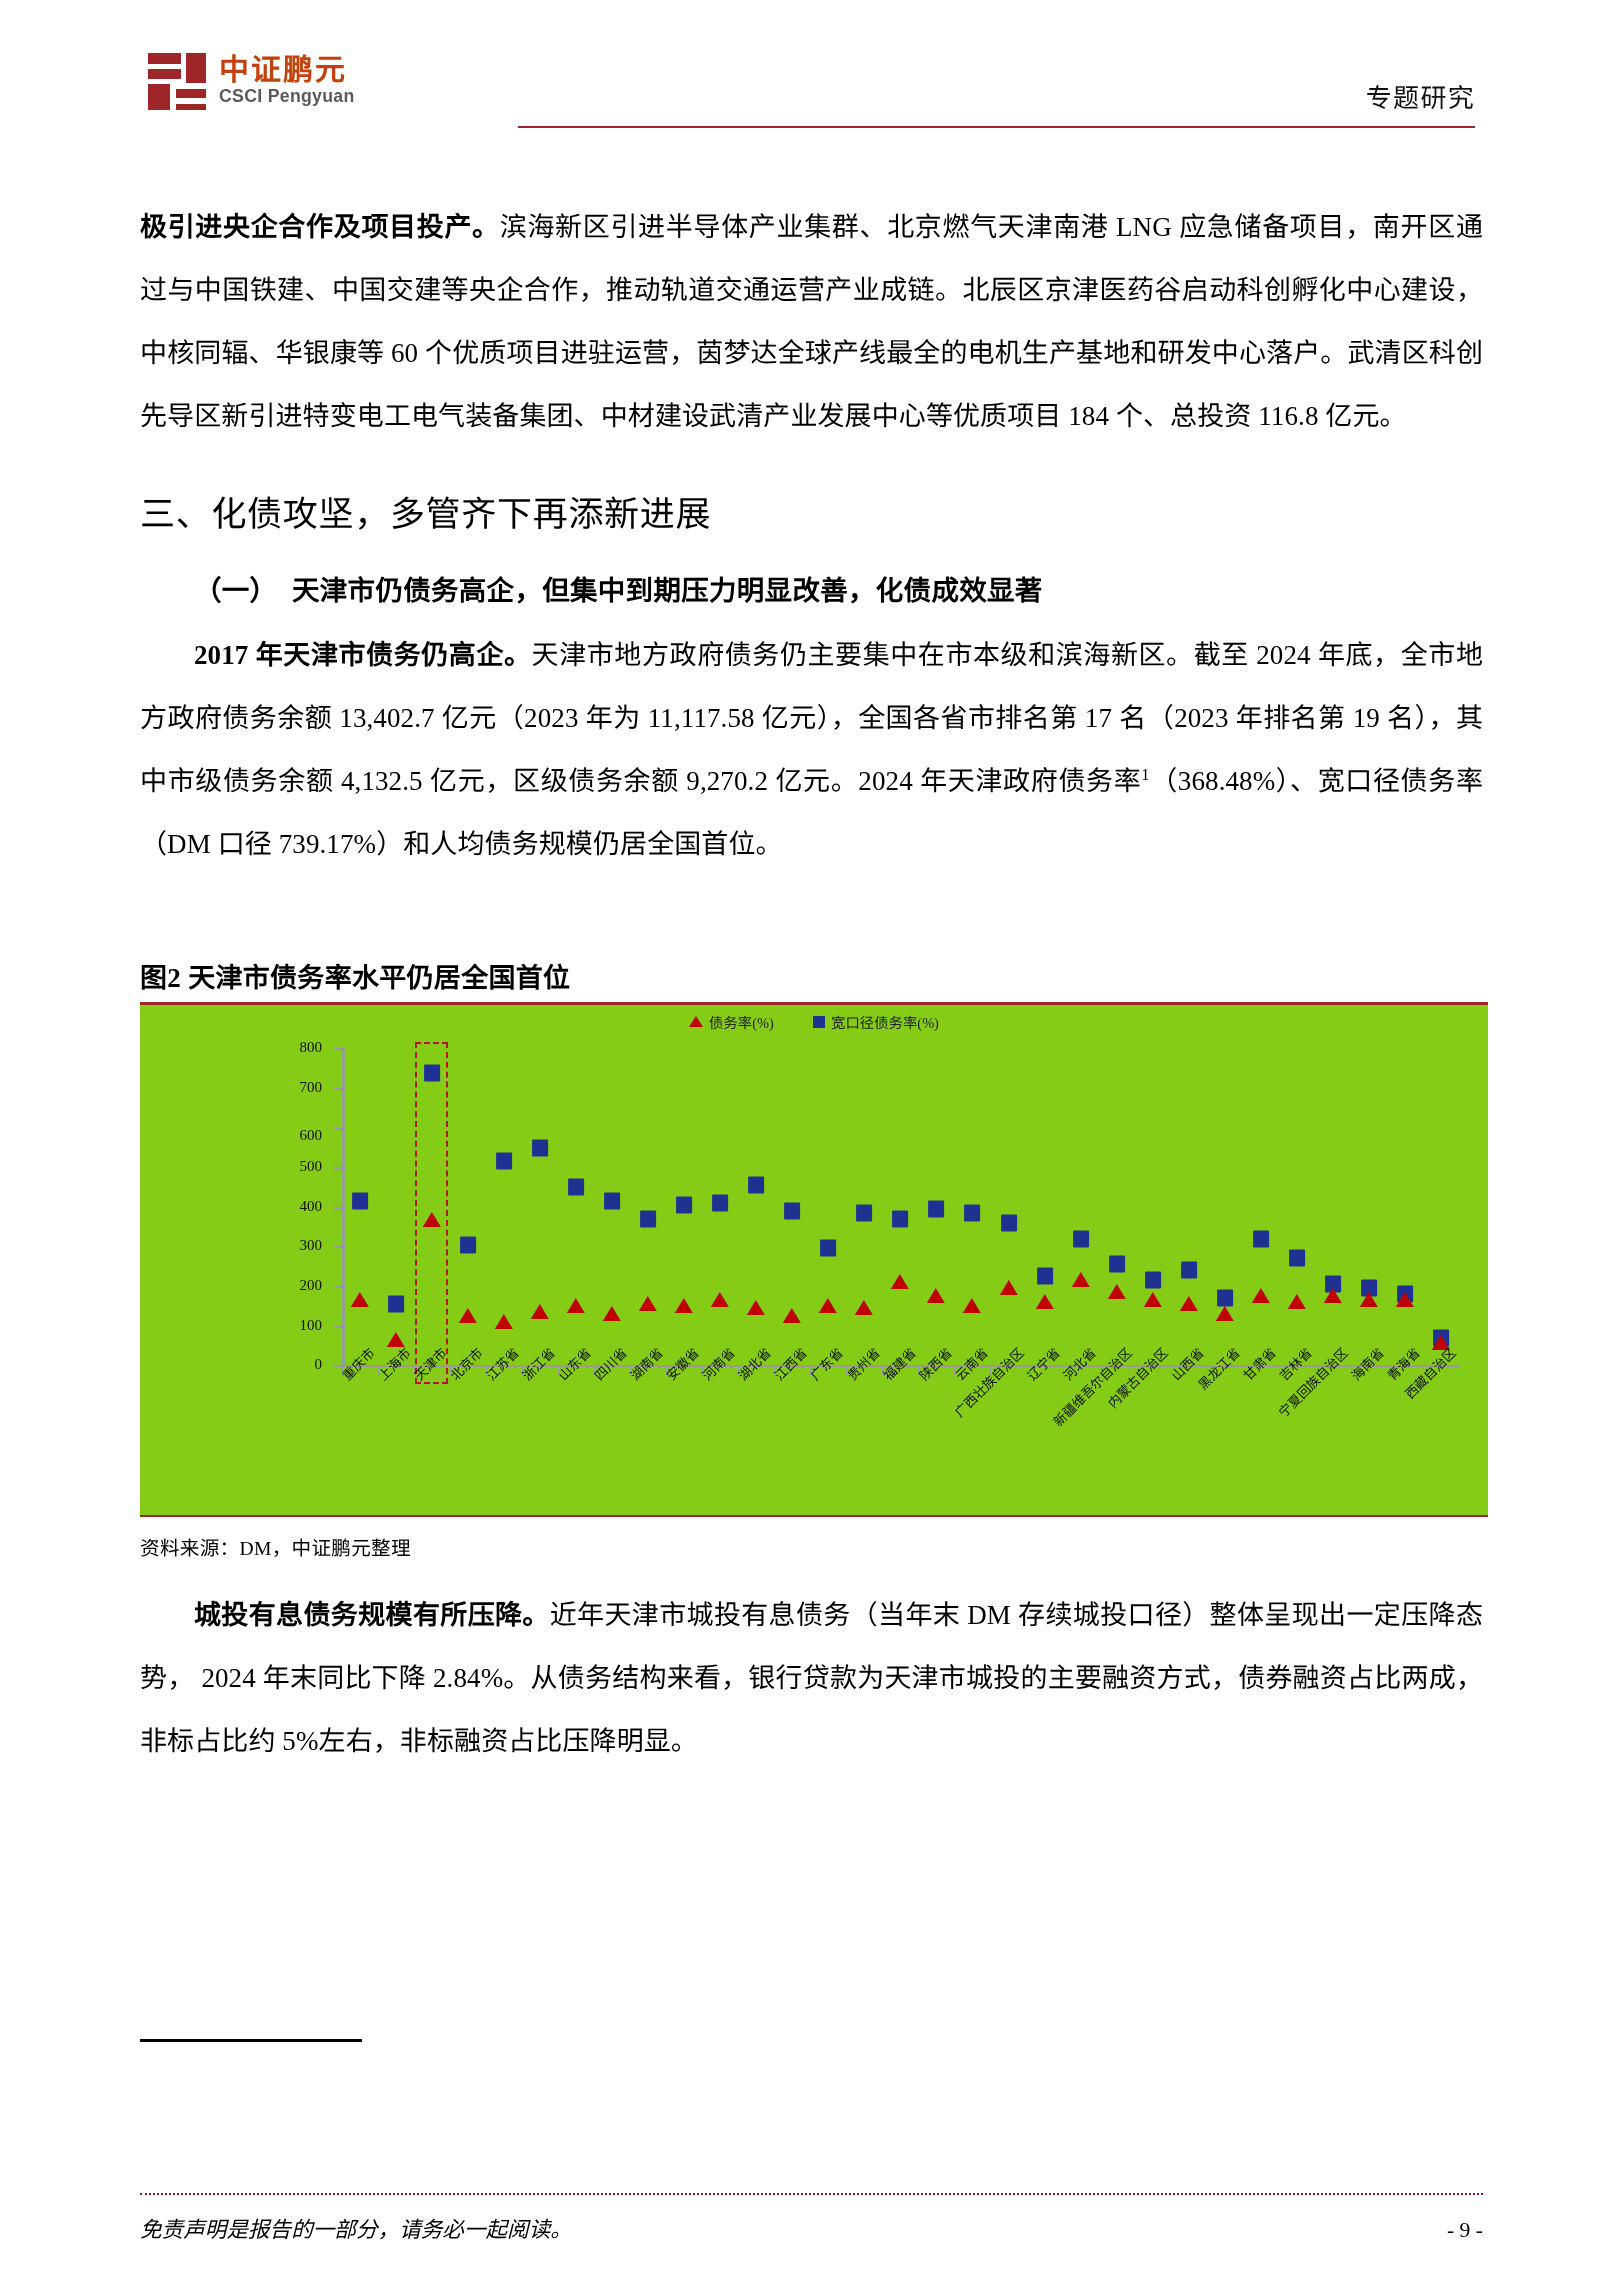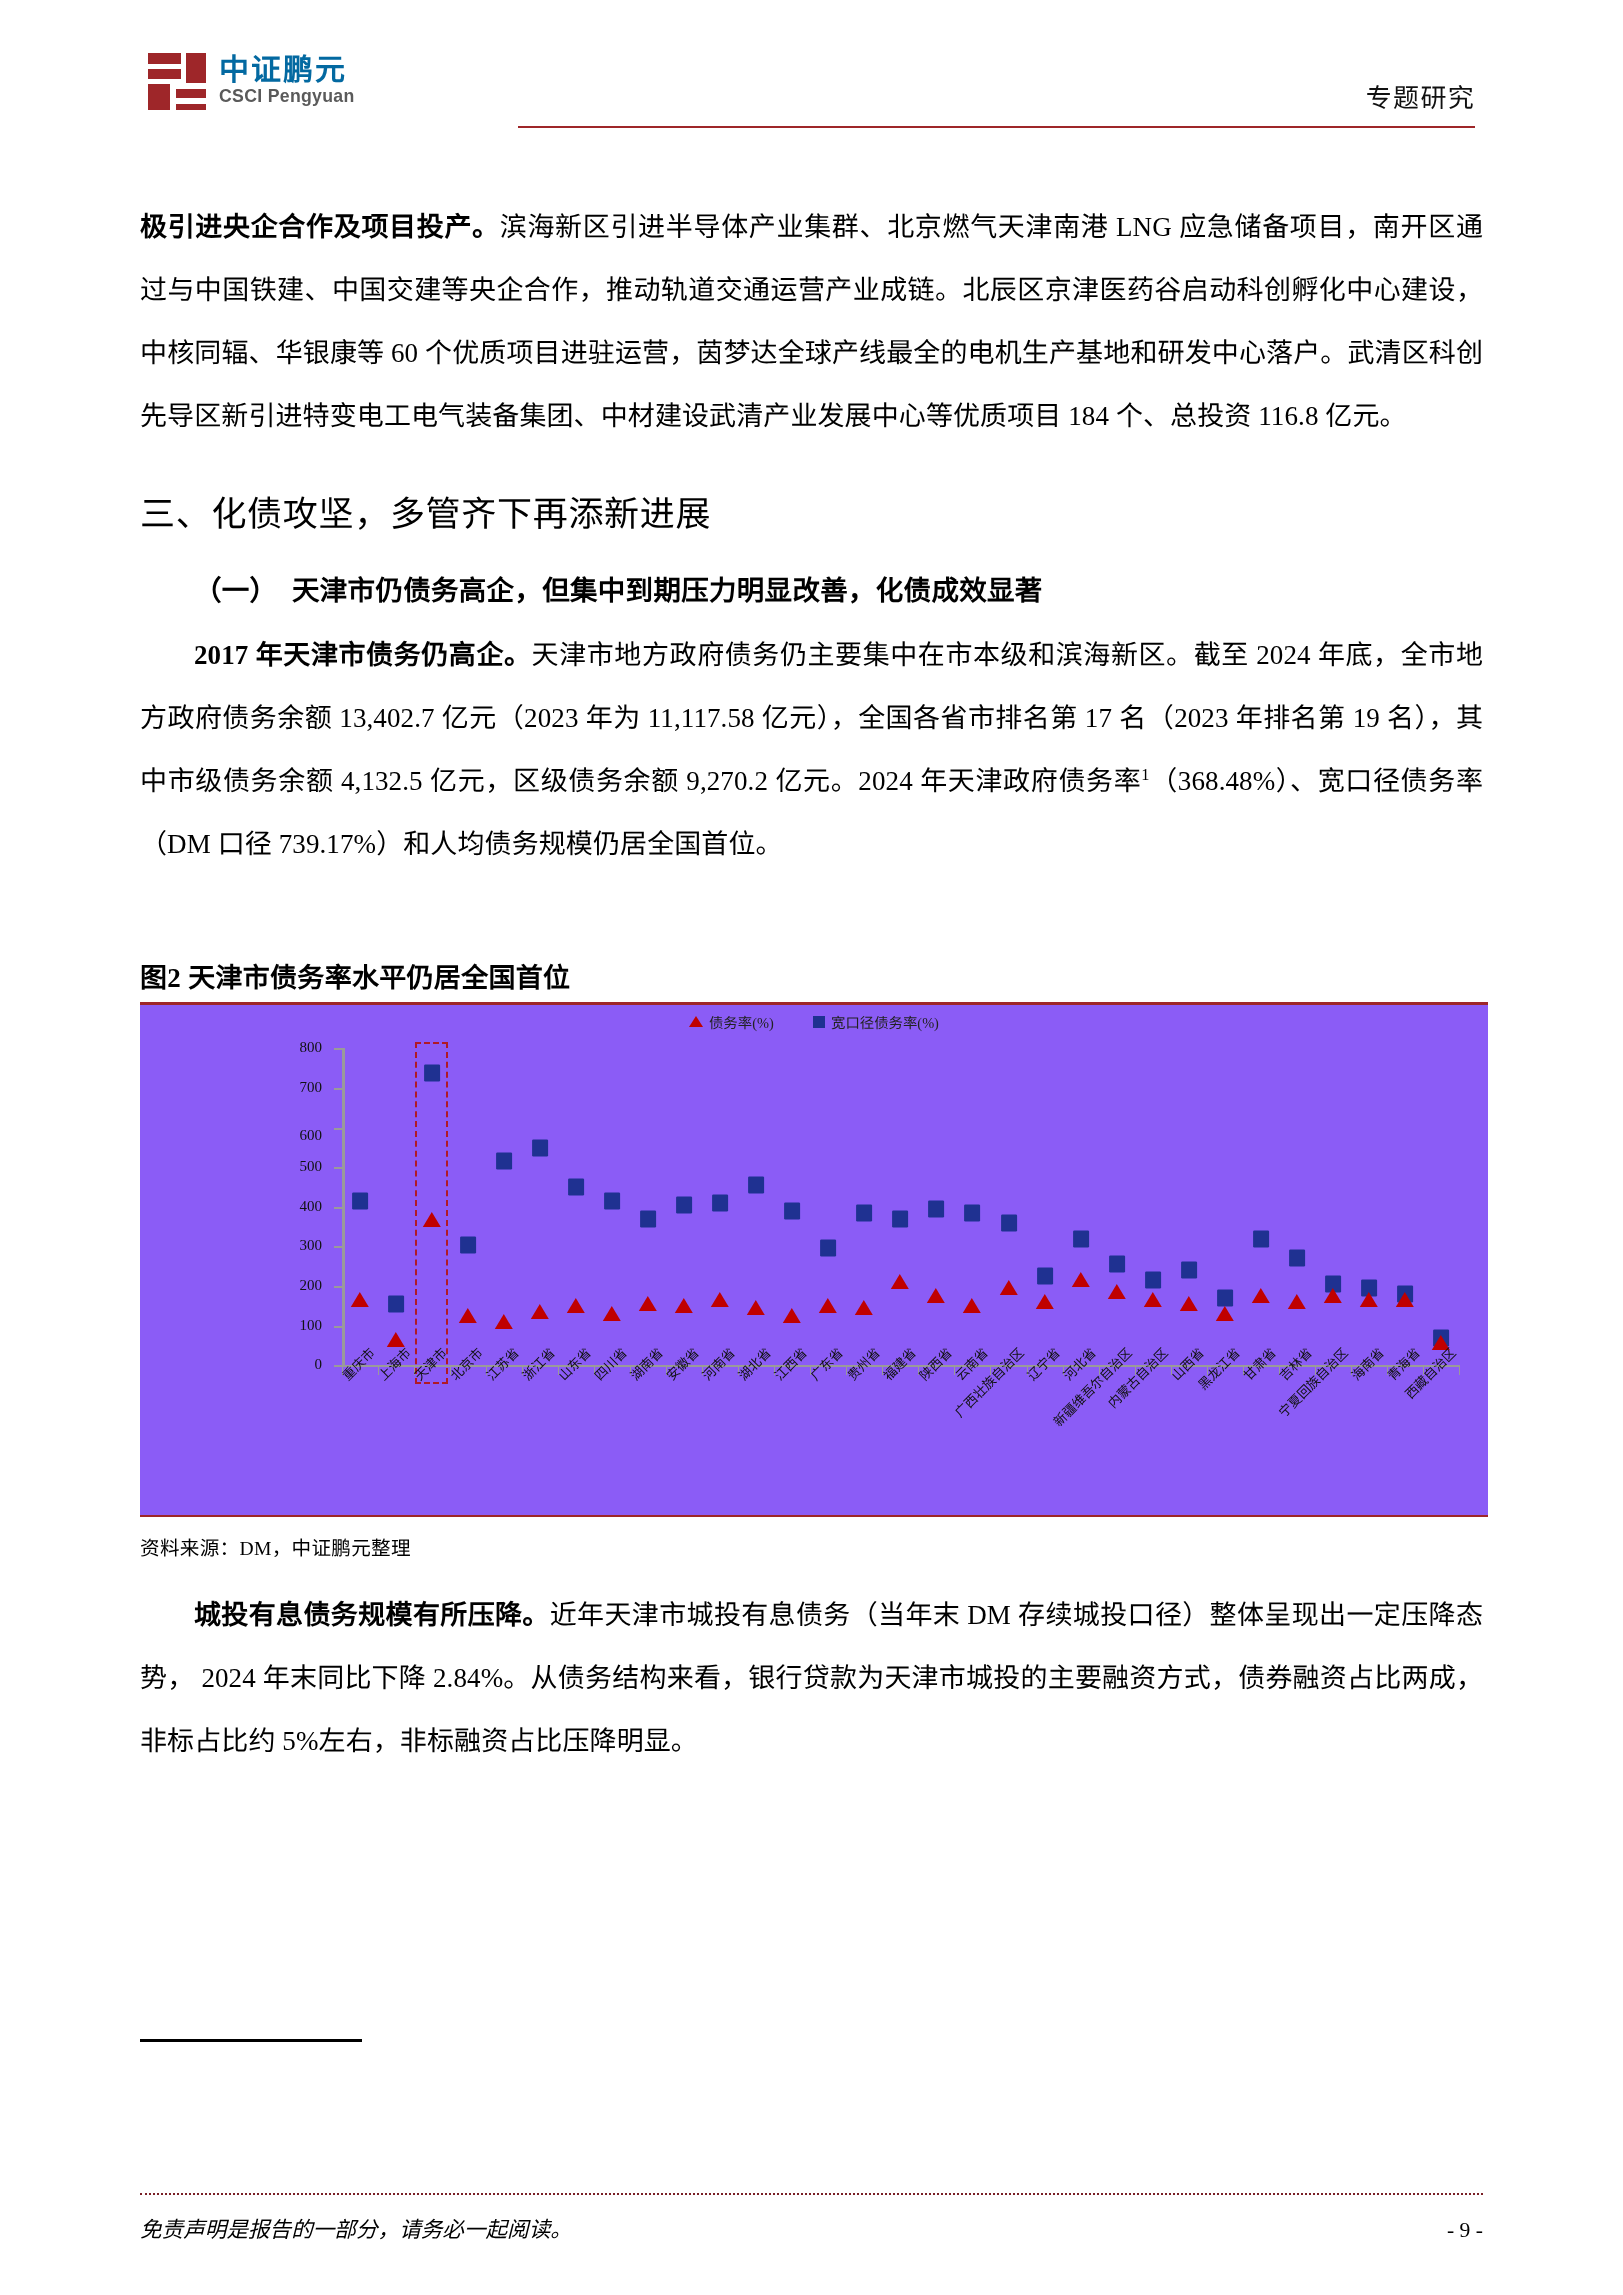--- a/index.html
+++ b/index.html
@@ -12,21 +12,21 @@
     position:relative;
     overflow:hidden;
   }
   .page { position:absolute; inset:0; }
 
   
   .hdr { position:absolute; left:148px; top:46px; right:148px; height:85px; }
   .logo-wrap { position:absolute; left:0; top:6.5px; display:flex; align-items:center; gap:13px; }
   .logo-mark { width:58px; height:58px; position:relative; }
   .logo-mark i { position:absolute; background:#9e2629; display:block; }
-  .logo-txt-cn { font-family:"DejaVu Sans","Liberation Sans",sans-serif; font-size:30px; font-weight:700; color:#0369a1; letter-spacing:2px; line-height:1; }
+  .logo-txt-cn { font-family:"DejaVu Sans","Liberation Sans",sans-serif; font-size:30px; font-weight:700; color:#c2410c; letter-spacing:2px; line-height:1; }
   .logo-txt-en { font-family:"Liberation Sans","DejaVu Sans",sans-serif; font-size:17.7px; font-weight:700; color:#5a5a5a; letter-spacing:0.3px; line-height:1.25; }
   .hdr-right { position:absolute; right:0; top:31px; font-size:26px; letter-spacing:1.3px; color:#111; }
   .hdr-rule { position:absolute; left:370px; right:0; top:80px; height:2px; background:#9e2629; }
 
   
   .body-col { position:absolute; left:140px; top:196px; width:1343px; }
   p.para {
     margin:0 0 0 0;
     font-size:27px;
     line-height:63px;
@@ -48,21 +48,21 @@
   h3.subsec .num { display:inline-block; width:98px; }
 
   sup.fn { font-size:16.4px; vertical-align:super; line-height:0; }
 
   
   .fig-wrap { position:absolute; left:140px; top:959px; width:1348px; }
   .fig-title { font-size:27px; font-weight:700; line-height:38px; letter-spacing:0.3px; }
   .fig-rule { height:2.6px; background:#9e2629; margin-top:5.2px; }
   .fig-rule-bottom { height:2.6px; background:#9e2629; margin-top:0px; }
 
-  .chart-box { position:relative; width:1348px; height:510px; background:#8b5cf6; }
+  .chart-box { position:relative; width:1348px; height:510px; background:#84cc16; }
   .legend { position:absolute; left:0; right:0; top:6.5px; display:flex; justify-content:center; gap:39px; font-size:14.4px; color:#222; }
   .legend .itm { display:flex; align-items:center; gap:5.9px; }
   .lg-tri { width:0;height:0;border-left:7.2px solid transparent;border-right:7.2px solid transparent;border-bottom:11.8px solid #c00000; }
   .lg-sq  { width:12.4px;height:12.4px;background:#1f3191; }
 
   .plot { position:absolute; left:0; top:37px; width:1348px; height:366px; }
   .axis-y { position:absolute; left:202px; top:6.5px; width:2.6px; height:317px; background:#9a9a9a; }
   .axis-x { position:absolute; left:202px; top:323px; height:2px; width:1118px; background:#9a9a9a; }
   .ytick { position:absolute; left:194px; width:10.5px; height:2px; background:#9a9a9a; }
   .ylab { position:absolute; right:auto; width:79px; text-align:right; font-size:15px; color:#111; transform:translateY(-9.2px); }

